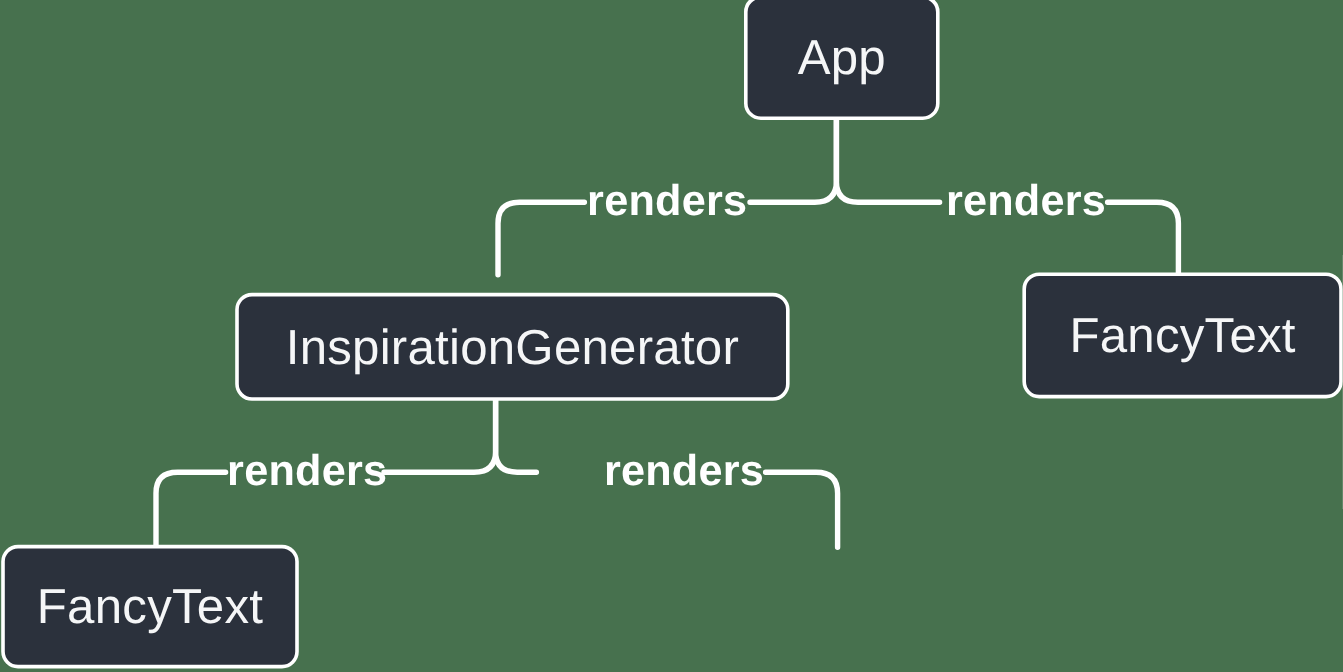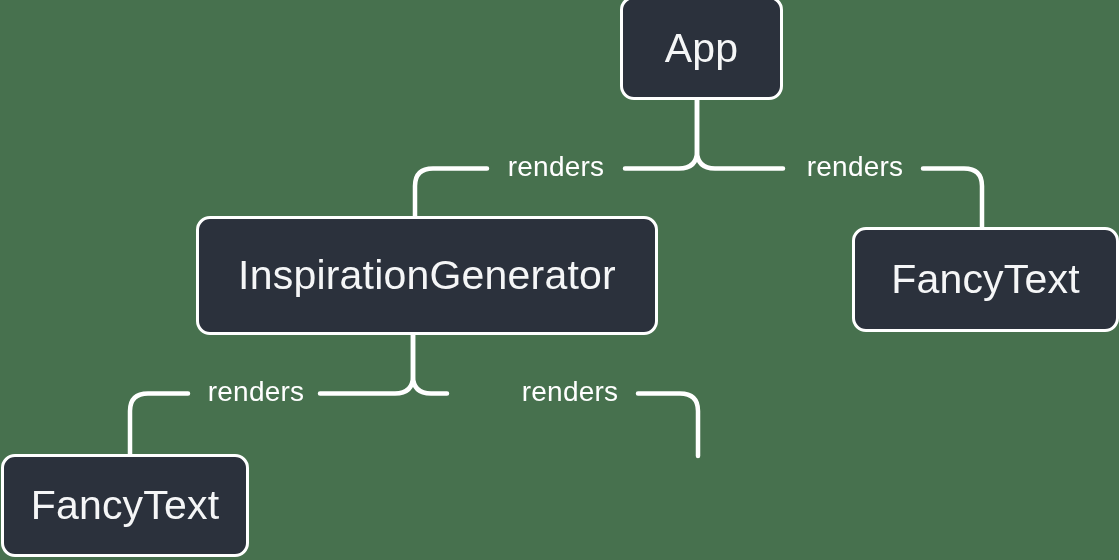--- a/index.html
+++ b/index.html
@@ -30,43 +30,43 @@
     justify-content: center;
     color: var(--node-text, #F5F6F7);
     font-size: 41px;
     letter-spacing: 0.2px;
     white-space: nowrap;
   }
   .edge-label {
     position: absolute;
     transform: translate(-50%, -50%);
     color: var(--label-text, #FFFFFF);
-    font-size: 28px;
-    font-weight: 400;
+    font-size: 36px;
+    font-weight: 700;
     letter-spacing: 0.2px;
     white-space: nowrap;
   }
 </style>
 </head>
 <body>
 
 <div class="canvas">
 
   <svg class="edges" width="1119" height="560" viewBox="0 0 1119 560">
     <path d="M697 98 V151 Q697 168.5 679 168.5 H625 M487 168.5 H433 Q415 168.5 415 186 V229"></path>
     <path d="M697 98 V151 Q697 168.5 715 168.5 H783 M923 168.5 H964 Q982 168.5 982 186 V229"></path>
     <path d="M413 328 V376 Q413 393.5 395 393.5 H320 M188 393.5 H148 Q130 393.5 130 411 V456"></path>
     <path d="M413 328 V376 Q413 393.5 431 393.5 H447 M638 393.5 H680 Q698 393.5 698 411 V456"></path>
   </svg>
 
   <div class="node" style="left:620px; top:-4px; width:163px; height:104px;">
     <span>App</span>
   </div>
 
-  <div class="node" style="left:196px; top:216px; width:462px; height:119px;text-align:center;">
+  <div class="node" style="left:196px; top:244px; width:462px; height:90px;text-align:center;">
     <span>InspirationGenerator</span>
   </div>
 
   <div class="node" style="left:852px; top:227px; width:267px; height:105px;">
     <span>FancyText</span>
   </div>
 
   <div class="node" style="left:1px; top:454px; width:248px; height:103px;">
     <span>FancyText</span>
   </div>

